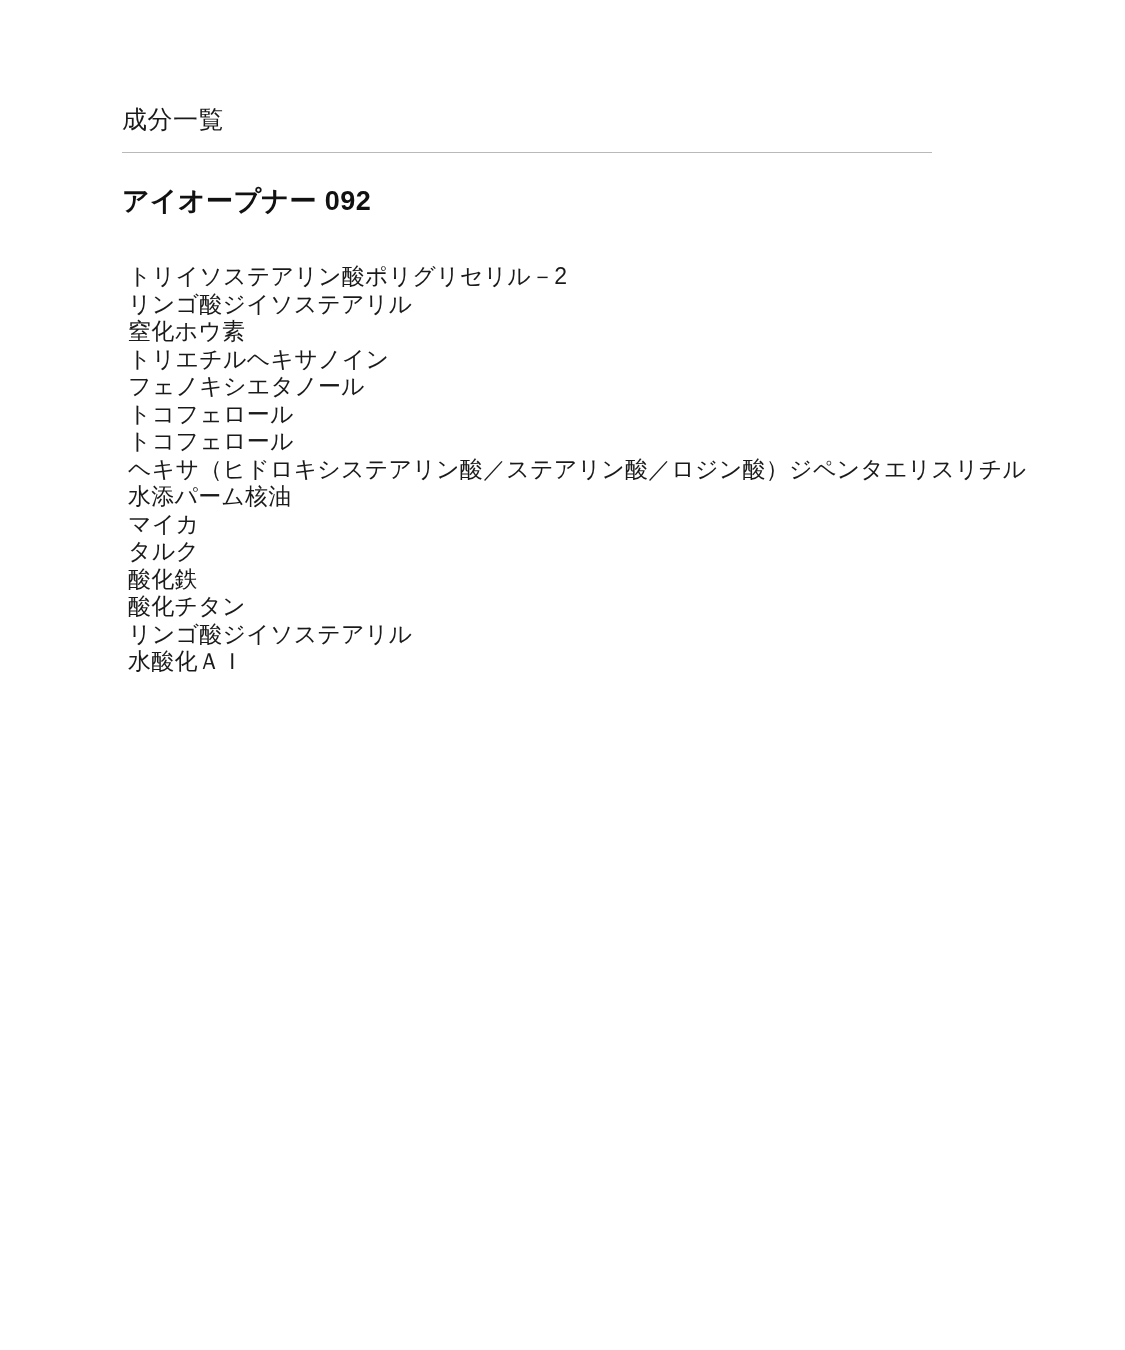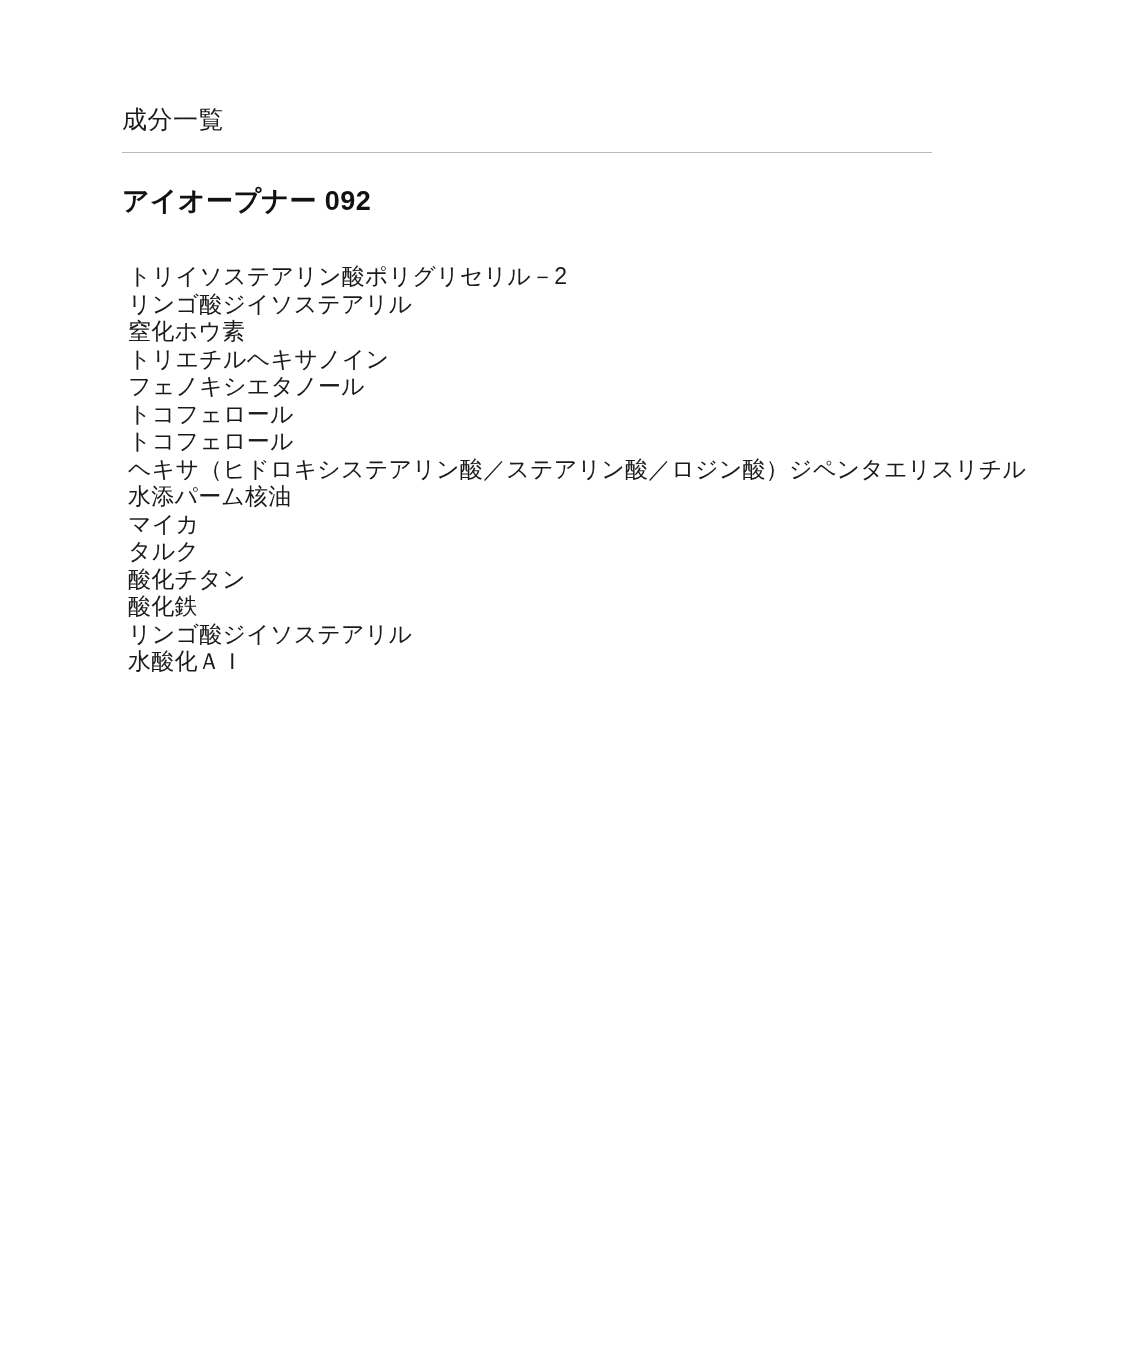--- a/index.html
+++ b/index.html
@@ -72,19 +72,19 @@
     <li>リンゴ酸ジイソステアリル</li>
     <li>窒化ホウ素</li>
     <li>トリエチルヘキサノイン</li>
     <li>フェノキシエタノール</li>
     <li>トコフェロール</li>
     <li>トコフェロール</li>
     <li>ヘキサ（ヒドロキシステアリン酸／ステアリン酸／ロジン酸）ジペンタエリスリチル</li>
     <li>水添パーム核油</li>
     <li>マイカ</li>
     <li>タルク</li>
+    <li>酸化鉄</li>
     <li>酸化チタン</li>
-    <li>酸化鉄</li>
     <li>リンゴ酸ジイソステアリル</li>
     <li>水酸化ＡＩ</li>
   </ul>
 
 </div>
 
 </body></html>

